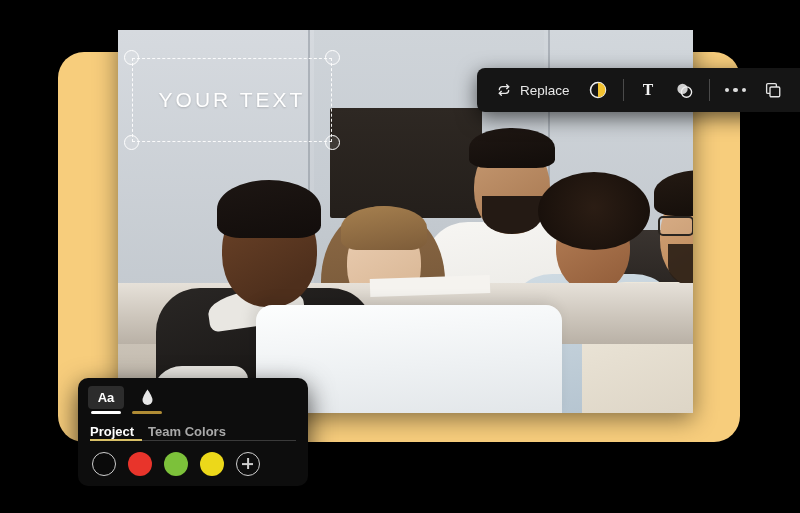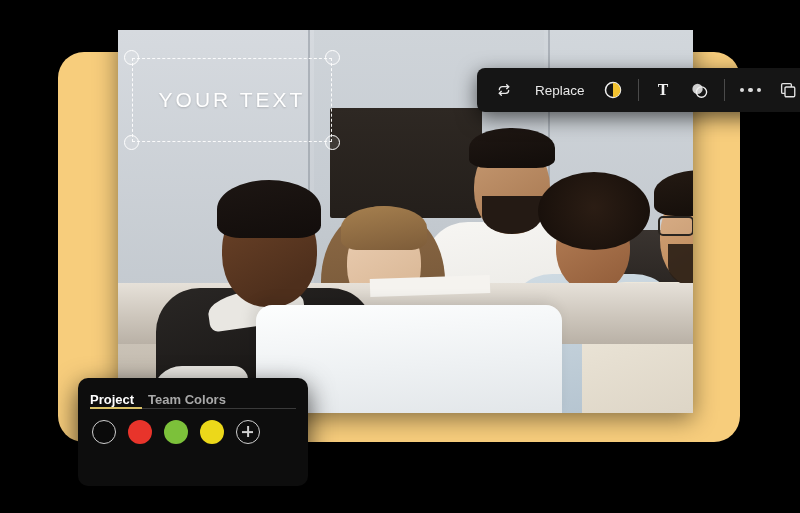--- a/index.html
+++ b/index.html
@@ -240,21 +240,21 @@
     align-items: center;
     gap: 0;
     padding: 0 10px;
     background: #151515;
     border-radius: 8px;
     box-shadow: 0 6px 20px rgba(0,0,0,0.6);
   }
   .tb-item {
     display: flex;
     align-items: center;
-    gap: 23px;
+    gap: 8px;
     height: 44px;
     padding: 0 9px;
     color: #e8e8e8;
     font-size: 13.5px;
     cursor: pointer;
     white-space: nowrap;
   }
   .tb-icon { display: flex; align-items: center; justify-content: center; }
   .tb-sep {
     width: 1px; height: 22px;
@@ -504,20 +504,34 @@
       </span>
     </div>
 
     <div class="tb-item">
       
     </div>
   </div>
 
   <div class="color-panel">
 
+    <div class="cp-toprow">
+      <div class="cp-tab">
+        <div class="cp-aa">Aa</div>
+        <div class="cp-aa-underline"></div>
+      </div>
+      <div class="cp-tab">
+        <div class="cp-drop">
+          <svg width="15" height="19" viewBox="0 0 24 30">
+            <path d="M12 2C12 2 4 13 4 19a8 8 0 0016 0C20 13 12 2 12 2z" fill="#e6e6e6"></path>
+          </svg>
+        </div>
+        <div class="cp-drop-underline"></div>
+      </div>
+    </div>
 
     <div class="cp-tabs">
       <div class="t active">Project</div>
       <div class="t inactive">Team Colors</div>
       <div class="cp-tabline"></div>
       <div class="cp-tabline-active"></div>
     </div>
 
     <div class="swatches">
       <div class="sw ring"></div>

